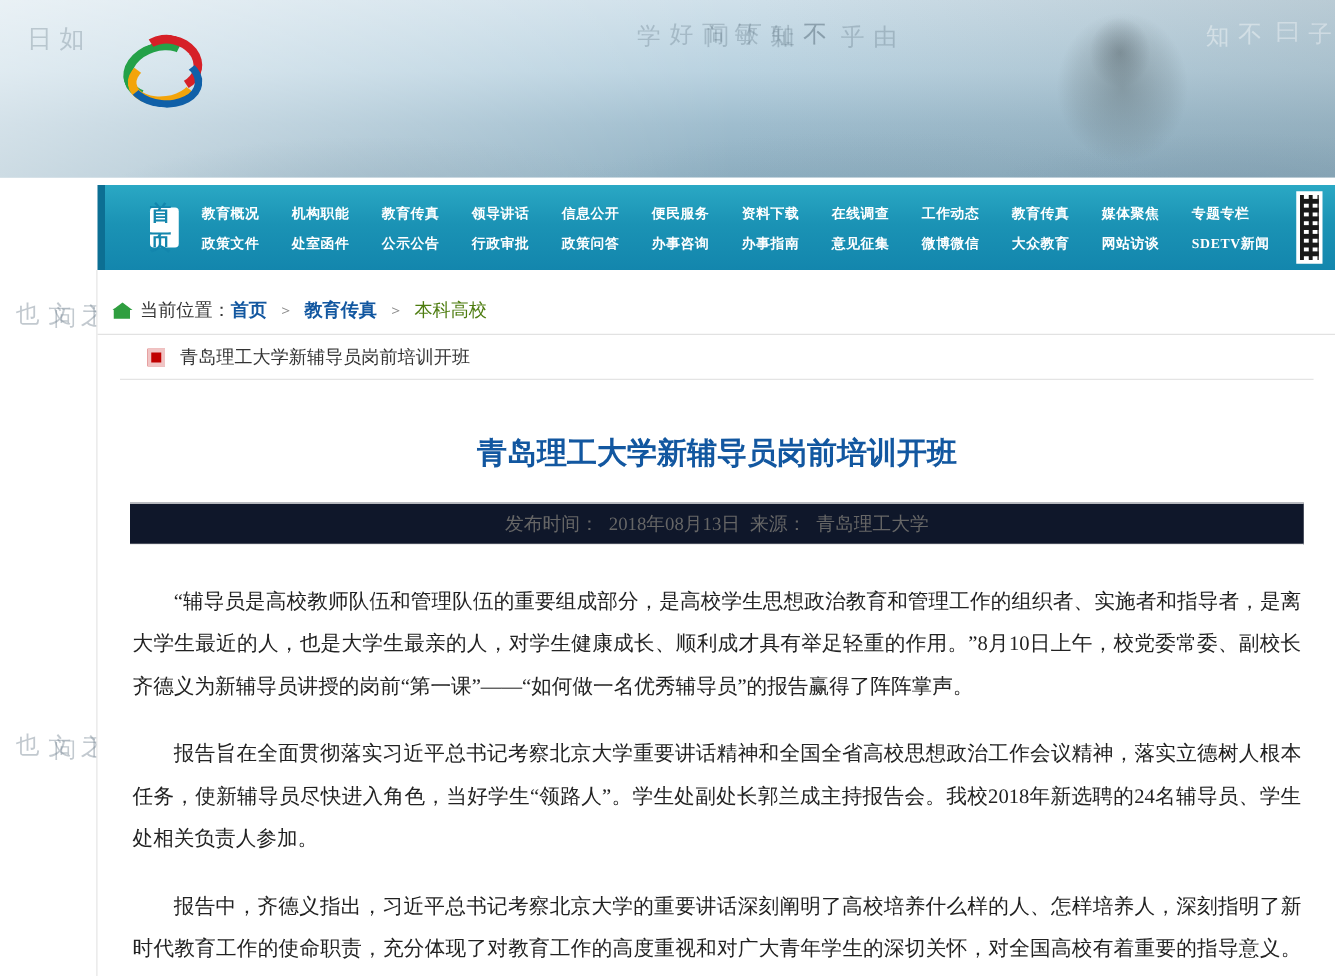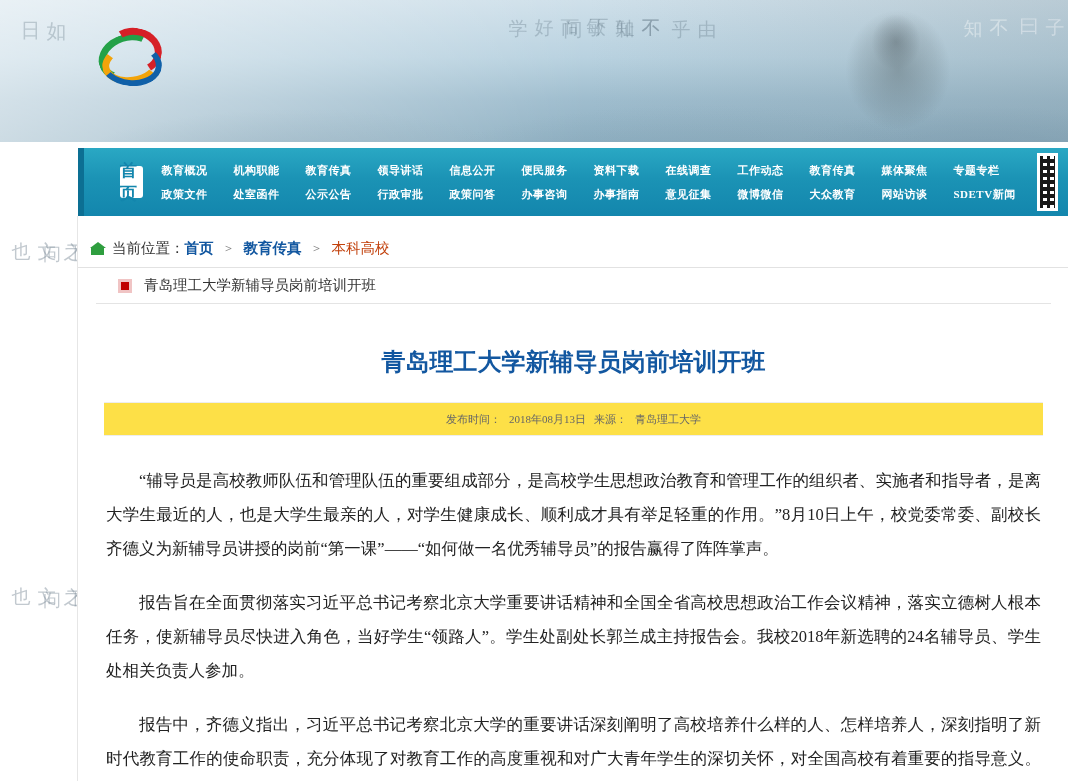--- a/index.html
+++ b/index.html
@@ -194,21 +194,21 @@
   .crumb .home-ico:after {
     content: "";
     position: absolute; left: 0px; top: 0px;
     width: 0; height: 0;
     border-left: 8px solid transparent;
     border-right: 8px solid transparent;
     border-bottom: 6px solid #2f9e3f;
   }
   .crumb a { color: #1257a0; text-decoration: none; font-weight: bold; }
   .crumb .sep { margin: 0 9px; color: #888; font-size: 12px; }
-  .crumb .lbl { color: #c2410c; }
+  .crumb .lbl { color: #4d7c0f; }
 
   
   .rail {
     position: absolute;
     left: 0; top: 216px;
     width: 78px; height: 565px;
     background: #ffffff;
     border-right: 1px solid #e6e6e6;
     overflow: hidden;
   }
@@ -257,28 +257,28 @@
     text-align: center;
     font-family: "Liberation Serif", serif;
     font-weight: bold;
     font-size: 24px;
     color: #1257a0;
     margin-top: 42px;
   }
   .meta {
     margin: 24px 8px 0 8px;
     height: 34px;
-    background: #fde047;
+    background: #0f172a;
     border-top: 1px solid #ededed;
     border-bottom: 1px solid #ededed;
     display: flex;
     align-items: center;
     justify-content: center;
     font-family: "Liberation Serif", serif;
-    font-size: 11px;
+    font-size: 15px;
     color: #666;
   }
   .meta span { margin: 0 4px; }
   .body {
     margin: 28px 10px 0 10px;
     font-family: "Liberation Serif", serif;
     font-size: 16.5px;
     line-height: 34px;
     color: #222;
     text-align: justify;

